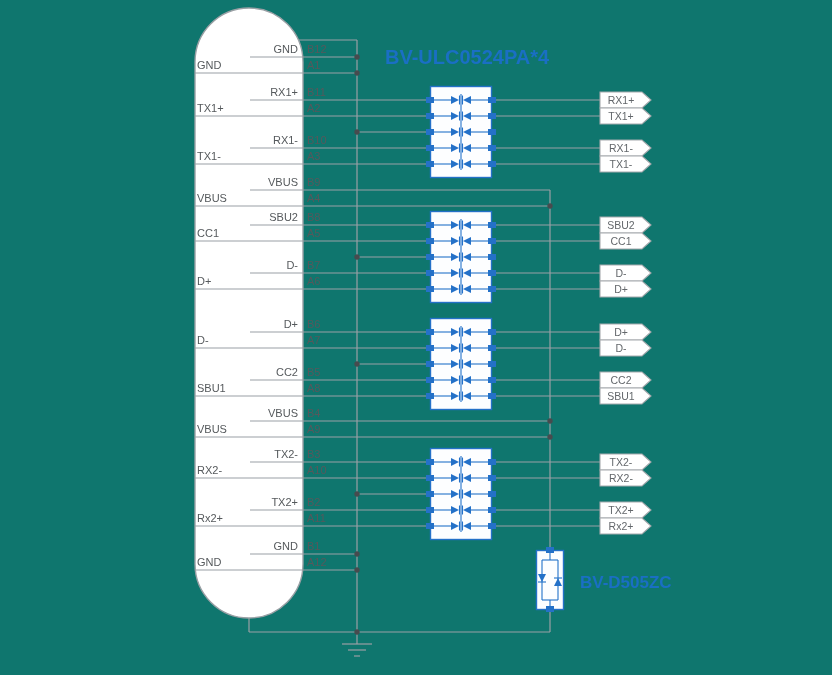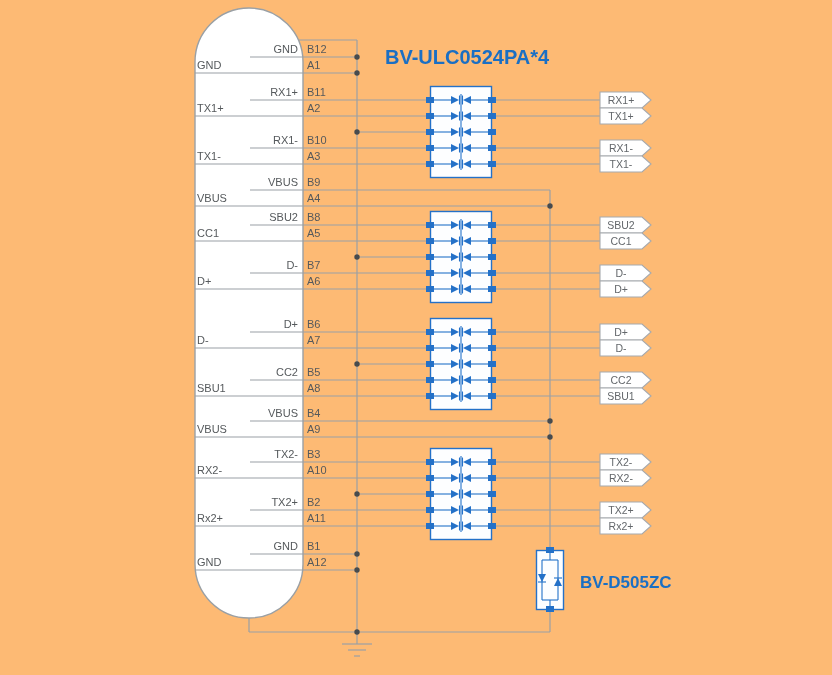--- a/index.html
+++ b/index.html
@@ -2,21 +2,21 @@
 <html style="--wire: #9aa0a5; --blue: #2471c8; --text: #55595c; --title: #1a6fc4;"><head>
 <meta charset="utf-8">
 <style>
   :root{
     --wire:#9aa0a5;
     --blue:#2471c8;
     --text:#55595c;
     --title:#1a6fc4;
   }
   html,body{margin:0;padding:0;background:#fff;}
-  .canvas{position:relative;width:832px;height:675px;background:#fdba74;overflow:hidden;
+  .canvas{position:relative;width:832px;height:675px;background:#0f766e;overflow:hidden;
           font-family:"Liberation Sans",sans-serif;}
   svg{position:absolute;left:0;top:0;}
   .wire{stroke:var(--wire);stroke-width:1.2;fill:none;}
   .outline{stroke:var(--wire);stroke-width:1.4;fill:#ffffff;}
   .lbl{font:11px "Liberation Sans",sans-serif;fill:var(--text);}
   .flagtxt{font:10.5px "Liberation Sans",sans-serif;fill:#63676b;}
   .flag{fill:#ffffff;stroke:#a6a9ad;stroke-width:1.1;}
   .bluefill{fill:var(--blue);}
   .bluewire{stroke:var(--blue);stroke-width:1.1;fill:none;}
   .blueboxedge{stroke:var(--blue);stroke-width:1.4;fill:#fdfeff;}

